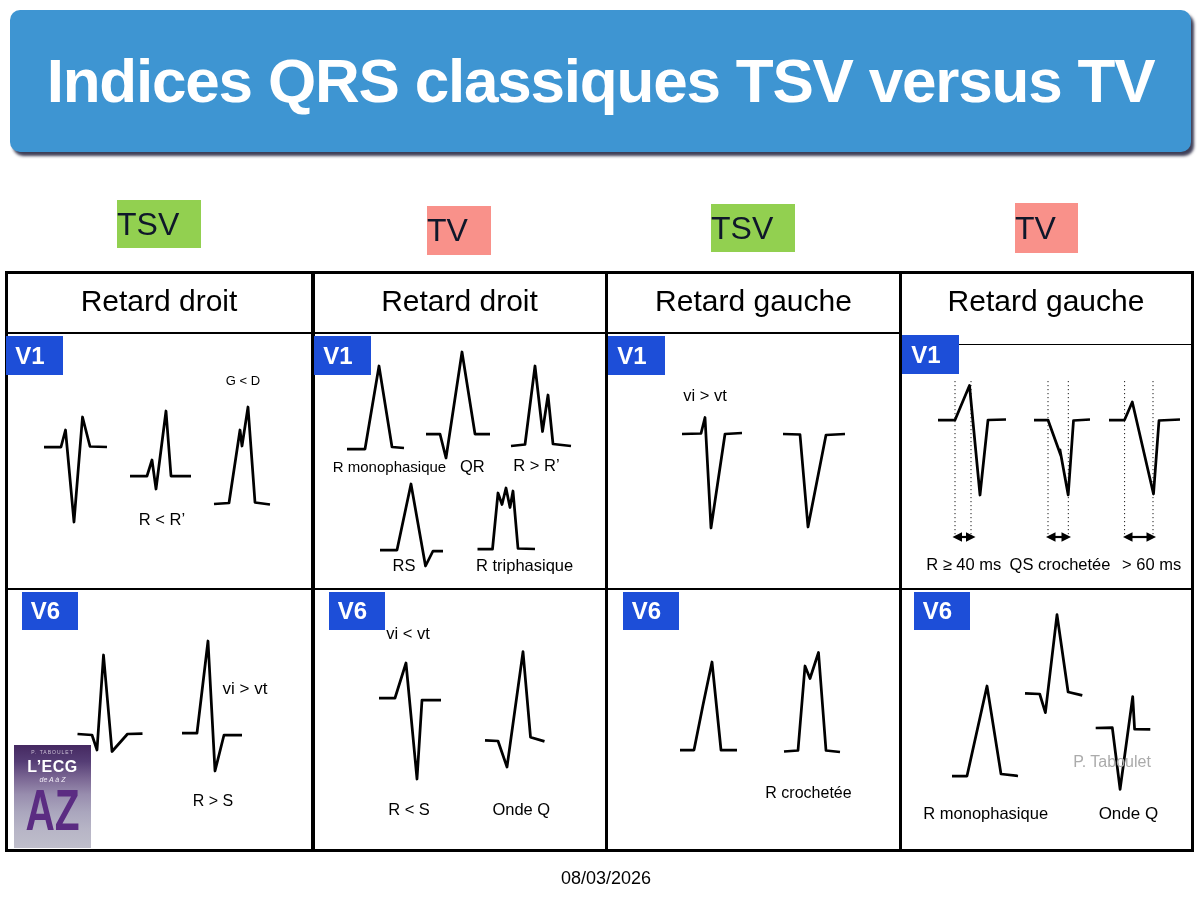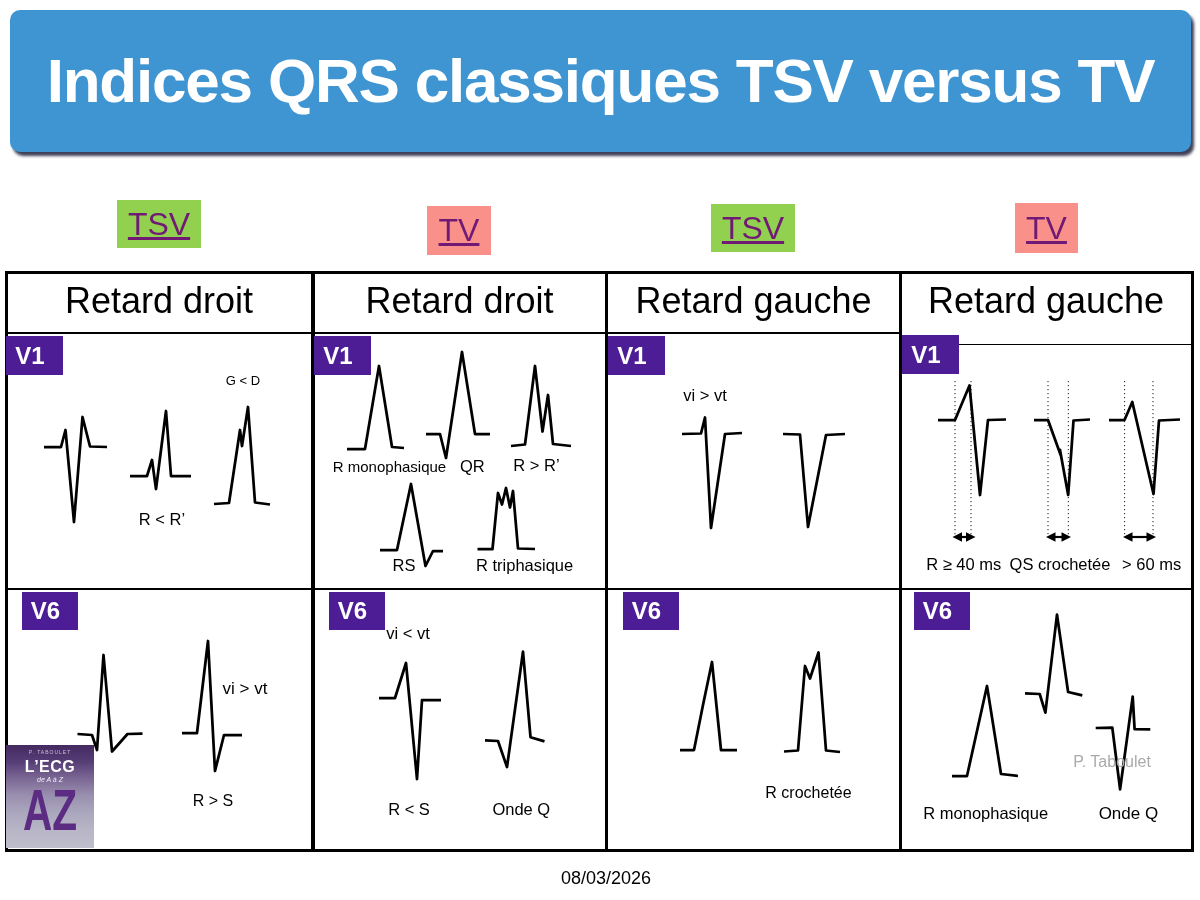--- a/index.html
+++ b/index.html
@@ -1,33 +1,33 @@
 <!DOCTYPE html>
 <html><head>
 <meta charset="utf-8">
 <style>
   html,body{margin:0;padding:0;}
   body{width:1200px;height:900px;background:#fff;font-family:"Liberation Sans",sans-serif;position:relative;overflow:hidden;}
   .abs{position:absolute;}
   #hdr{left:10px;top:10px;width:1181px;height:142px;background:#3E95D2;border-radius:10px;
        box-shadow:3px 4px 3px rgba(15,15,45,0.8);z-index:2;}
   #hdr span{display:block;text-align:center;line-height:142px;font-size:62px;font-weight:bold;color:#fff;letter-spacing:-1.2px;}
-  .tag{z-index:2;text-align:center;font-size:32px;color:#701a75;text-decoration:underline;}
+  .tag{z-index:2;font-size:32px;color:#0f172a;}
   #tsv1{left:117px;top:200px;width:84px;height:48px;background:#92D050;line-height:48px;}
   #tv1{left:427px;top:206px;width:64px;height:49px;background:#F9918A;line-height:49px;}
   #tsv2{left:711px;top:204px;width:84px;height:48px;background:#92D050;line-height:48px;}
   #tv2{left:1015px;top:203px;width:63px;height:50px;background:#F9918A;line-height:50px;}
   
   .bar{background:#000;z-index:1;}
   .thin{background:#000;z-index:1;}
-  .chead{z-index:2;text-align:center;font-size:36px;line-height:30px;color:#000;top:286px;}
-  .badge{background:#4c1d95;color:#fff;font-weight:bold;font-size:24px;text-align:center;padding-right:9px;box-sizing:border-box;z-index:3;}
+  .chead{z-index:2;text-align:center;font-size:30px;line-height:30px;color:#000;top:286px;}
+  .badge{background:#1d4ed8;color:#fff;font-weight:bold;font-size:24px;text-align:center;padding-right:9px;box-sizing:border-box;z-index:3;}
   .v1b{top:336px;width:57px;height:39px;line-height:39px;}
   .v6b{top:592px;width:56px;height:38px;line-height:38px;margin-left:16px;}
-  #cover{left:6px;top:745px;width:88px;height:103px;z-index:5;
+  #cover{left:14px;top:745px;width:77px;height:103px;z-index:5;
     background:linear-gradient(180deg,#452961 0%,#553d75 16%,#7a6693 32%,#988dae 48%,#aaa6bd 65%,#b7b5c6 82%,#bfbecb 100%);}
   #cover div{position:absolute;width:100%;text-align:center;}
   #cover .pt{top:4px;font-size:5px;color:#c9bfd4;letter-spacing:1px;}
   #cover .lecg{top:13px;font-size:16px;font-weight:bold;color:#fff;letter-spacing:0.5px;}
   #cover .dea{top:31px;font-size:7px;font-style:italic;color:#f3eef8;}
   #cover .az{top:37px;font-size:58px;font-weight:bold;color:#5B2C82;line-height:56px;transform:scaleX(0.7);}
   #date{left:521px;top:869px;width:170px;text-align:center;font-size:18px;line-height:18px;z-index:2;}
 </style>
 </head>
 <body>

